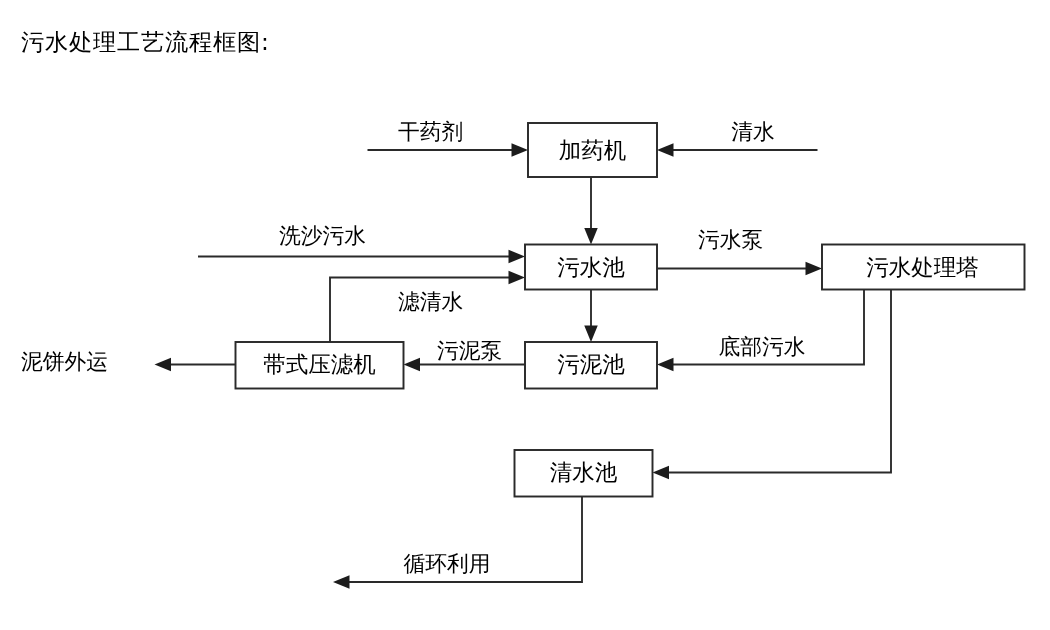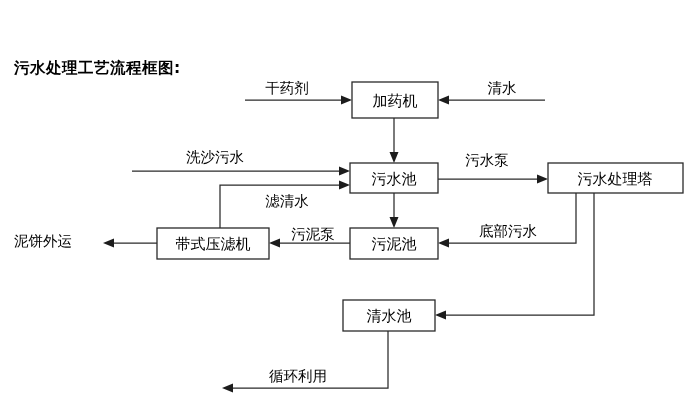--- a/index.html
+++ b/index.html
@@ -20,24 +20,23 @@
     left: 0;
     top: 0;
     width: 700px;
     height: 420px;
   }
   .page-title {
     position: absolute;
     left: 14px;
     top: 18px;
     font-size: 15.5px;
-    font-weight: bold;
+    font-weight: normal;
     letter-spacing: 0.5px;
     white-space: nowrap;
-    margin-top: 40px;
   }
   svg.flow-canvas {
     position: absolute;
     left: 0;
     top: 0;
     width: 700px;
     height: 420px;
   }
   .node-rect {
     fill: #ffffff;

